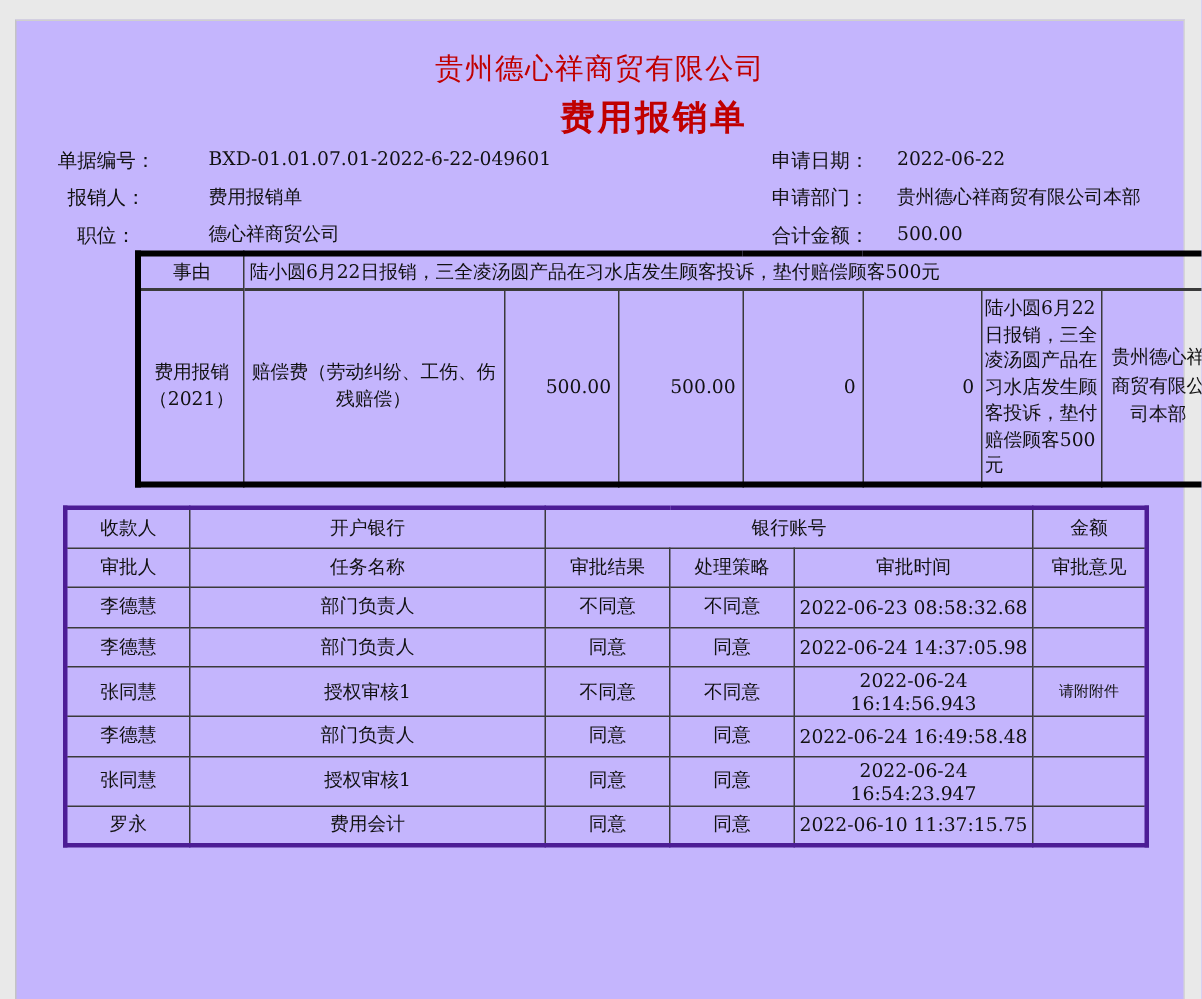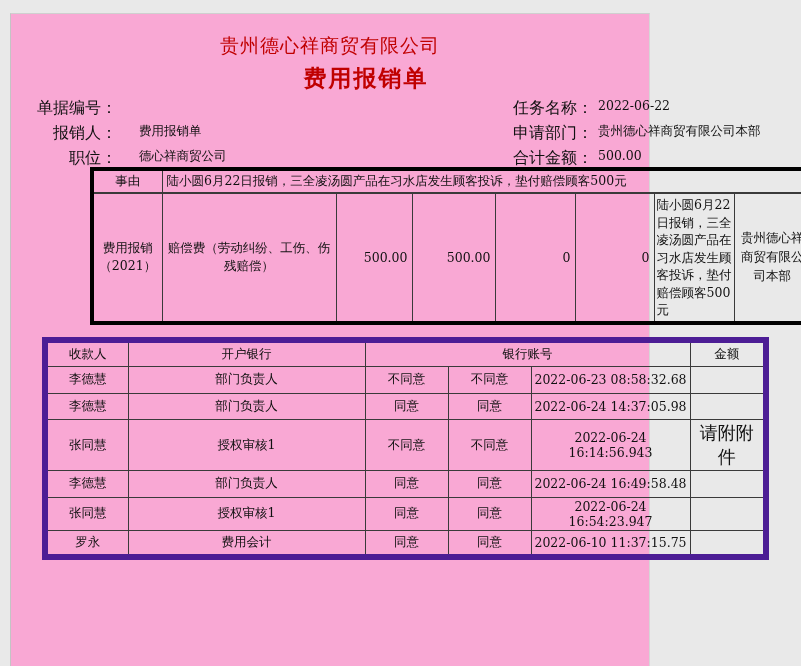--- a/index.html
+++ b/index.html
@@ -1,65 +1,66 @@
 <!DOCTYPE html>
 <html><head>
 <meta charset="utf-8">
 <style>
   * { margin:0; padding:0; box-sizing:border-box; }
   html,body { width:801px; height:666px; overflow:hidden; }
   body { font-family:"DejaVu Serif","Liberation Serif",serif; background:#e9e9e9; position:relative; }
 
   .page {
-    position:absolute; left:10px; top:13px; width:640px; height:653px;
-    background:#f9a8d4; border-top:1px solid #cfcfcf; border-left:1px solid #c4c4c4; border-right:1px solid #d6d6d6;
+    position:absolute; left:10px; top:13px; width:780px; height:653px;
+    background:#c4b5fd; border-top:1px solid #cfcfcf; border-left:1px solid #c4c4c4; border-right:1px solid #d6d6d6;
   }
 
   .company {
     position:absolute; top:19px; left:0; width:100%;
     text-align:center; font-size:19px; letter-spacing:1px; color:#c00000;
   }
   .form-title {
     position:absolute; top:49px; left:0; width:100%;
     text-align:center; font-size:23px; font-weight:bold; letter-spacing:2px; color:#c00000;margin-left:36px;
   }
 
-  .i-lbl { position:absolute; font-size:16px; color:#111; width:92px; text-align:right; white-space:nowrap; }
+  .i-lbl { position:absolute; font-size:13px; color:#111; width:92px; text-align:center; white-space:nowrap; }
   .i-val { position:absolute; font-size:12.5px; color:#111; white-space:nowrap; }
   .lx { left:14px; }  .vx { left:128px; }
   .rx { left:490px; } .wx { left:587px; }
   .r1 { top:84px; } .r2 { top:109px; } .r3 { top:134px; }
 
   table { border-collapse:collapse; table-layout:fixed; position:absolute; left:31px; color:#111; }
   td, th { border:1px solid #3a3a3a; font-size:12.5px; font-weight:normal;
            text-align:center; vertical-align:middle; padding:1px 2px; overflow:hidden; }
 
   .t1 { top:153px; width:721px; border:4px solid #000000;margin-left:48px; }
   .t1 .reason-row td { height:24px; border-bottom-width:2px; }
   .t1 .head-row th { height:24px; }
   .t1 .data-row td { height:112px; }
   .reason-text { text-align:left; padding-left:4px; }
   .num { text-align:right; padding-right:4px; }
   .remark-cell { text-align:left; line-height:1.4; padding:2px 2px; }
   .wrap-cell { line-height:1.5; }
 
-  .t2 { top:323px; width:721px; border:6px solid #4c1d95; }
+  .t2 { top:323px; width:721px; border:3px solid #4c1d95; }
   .t2 td, .t2 th { height:26.5px; }
-  .t2 .opinion { font-size:18px; }
+  .t2 .opinion { font-size:10px; }
 </style>
 </head>
 <body>
 
 <div class="page" data-name="document-page">
 
   <div class="company" data-name="company-name">贵州德心祥商贸有限公司</div>
   <div class="form-title" data-name="form-title">费用报销单</div>
 
   <div class="i-lbl lx r1" data-name="doc-no-label">单据编号：</div>
-  <div class="i-lbl rx r1" data-name="apply-date-label">任务名称：</div>
+  <div class="i-val vx r1" data-name="doc-no-value">BXD-01.01.07.01-2022-6-22-049601</div>
+  <div class="i-lbl rx r1" data-name="apply-date-label">申请日期：</div>
   <div class="i-val wx r1" data-name="apply-date-value">2022-06-22</div>
 
   <div class="i-lbl lx r2" data-name="applicant-label">报销人：</div>
   <div class="i-val vx r2" data-name="applicant-value">费用报销单</div>
   <div class="i-lbl rx r2" data-name="apply-dept-label">申请部门：</div>
   <div class="i-val wx r2" data-name="apply-dept-value">贵州德心祥商贸有限公司本部</div>
 
   <div class="i-lbl lx r3" data-name="position-label">职位：</div>
   <div class="i-val vx r3" data-name="position-value">德心祥商贸公司</div>
   <div class="i-lbl rx r3" data-name="total-amount-label">合计金额：</div>
@@ -103,20 +104,28 @@
         <col style="width:159px">
         <col style="width:76px">
     </colgroup>
     <tbody>
         <tr data-name="payee-header-row">
       <th data-name="header-cell">收款人</th>
       <th data-name="header-cell">开户银行</th>
       <th colspan="3" data-name="header-cell">银行账号</th>
       <th data-name="header-cell">金额</th>
     </tr>
+    <tr data-name="approval-header-row">
+      <th data-name="header-cell">审批人</th>
+      <th data-name="header-cell">任务名称</th>
+      <th data-name="header-cell">审批结果</th>
+      <th data-name="header-cell">处理策略</th>
+      <th data-name="header-cell">审批时间</th>
+      <th data-name="header-cell">审批意见</th>
+    </tr>
     <tr data-name="approval-row">
       <td data-name="approver-cell">李德慧</td>
       <td data-name="task-cell">部门负责人</td>
       <td data-name="result-cell">不同意</td>
       <td data-name="strategy-cell">不同意</td>
       <td data-name="time-cell">2022-06-23 08:58:32.68</td>
       <td class="opinion" data-name="opinion-cell"></td>
     </tr>
     <tr data-name="approval-row">
       <td data-name="approver-cell">李德慧</td>

